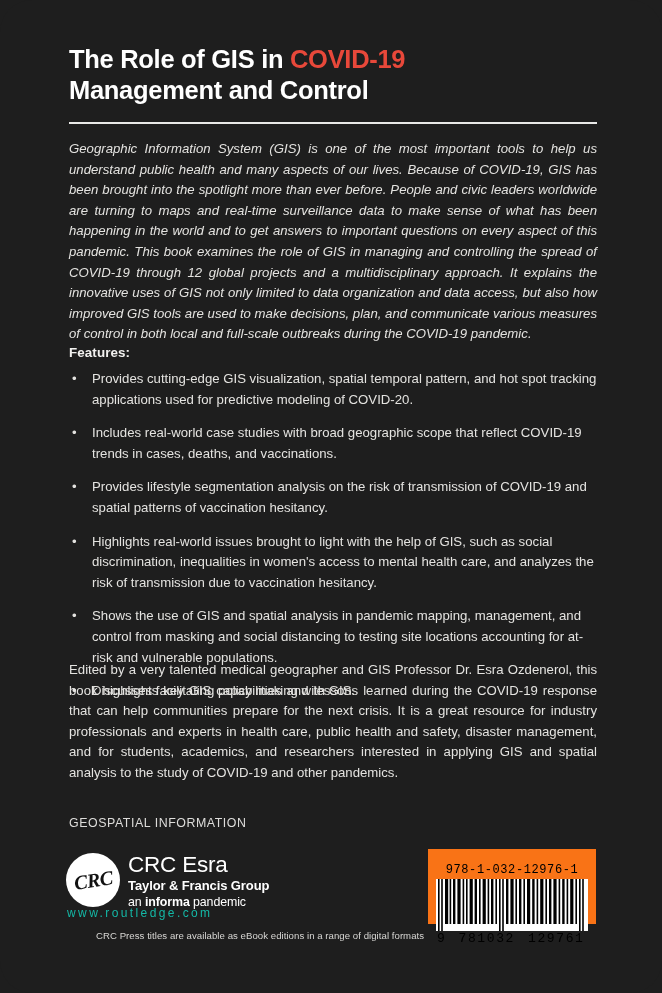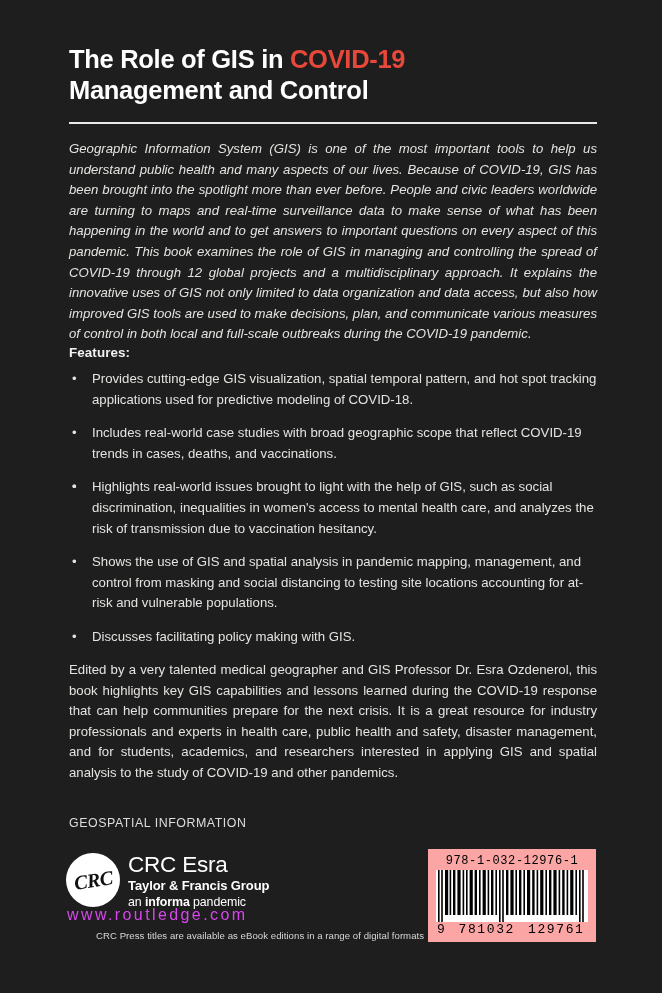--- a/index.html
+++ b/index.html
@@ -170,45 +170,45 @@
     color: #ffffff;
     line-height: 17px;
     letter-spacing: -0.1px;
   }
   .pub-informa b { font-weight: bold; }
 
   .pub-url {
     position: absolute;
     left: 67px;
     top: 906px;
-    font-size: 16px;
-    color: #d946ef;
+    font-size: 12px;
+    color: #14b8a6;
     letter-spacing: 2.4px;
   }
 
   .pub-note {
     position: absolute;
     left: 68px;
     top: 930px;
     font-size: 9.6px;
     color: #d8d7d4;
     letter-spacing: 0.05px;
     margin-left: 28px;
   }
 
   
   .barcode-box {
     position: absolute;
     left: 428px;
     top: 849px;
     width: 168px;
-    height: 93px;
-    background: #fca5a5;
+    height: 75px;
+    background: #f97316;
     box-sizing: border-box;
-    padding: 5px 8px 4px 8px;
+    padding: 14px 8px 4px 8px;
   }
   .barcode-isbn {
     text-align: center;
     font-family: "Liberation Mono", monospace;
     font-size: 12px;
     color: #000000;
     letter-spacing: 0.6px;
     line-height: 14px;
     height: 14px;
     white-space: nowrap;
@@ -247,23 +247,23 @@
     <div class="title-line">Management and Control</div>
   </div>
 
   <div class="rule"></div>
 
   <div class="body-text intro">Geographic Information System (GIS) is one of the most important tools to help us understand public health and many aspects of our lives. Because of COVID-19, GIS has been brought into the spotlight more than ever before. People and civic leaders worldwide are turning to maps and real-time surveillance data to make sense of what has been happening in the world and to get answers to important questions on every aspect of this pandemic. This book examines the role of GIS in managing and controlling the spread of COVID-19 through 12 global projects and a multidisciplinary approach. It explains the innovative uses of GIS not only limited to data organization and data access, but also how improved GIS tools are used to make decisions, plan, and communicate various measures of control in both local and full-scale outbreaks during the COVID-19 pandemic.</div>
 
   <div class="features-heading">Features:</div>
 
   <ul class="feature-list">
-    <li class="feature-item"><span class="feature-bullet">•</span><span>Provides cutting-edge GIS visualization, spatial temporal pattern, and hot spot tracking applications used for predictive modeling of COVID-18.</span></li>
+    <li class="feature-item"><span class="feature-bullet">•</span><span>Provides cutting-edge GIS visualization, spatial temporal pattern, and hot spot tracking applications used for predictive modeling of COVID-20.</span></li>
     <li class="feature-item"><span class="feature-bullet">•</span><span>Includes real-world case studies with broad geographic scope that reflect COVID-19 trends in cases, deaths, and vaccinations.</span></li>
-    <li class="feature-item"><span class="feature-bullet">•</span></li>
+    <li class="feature-item"><span class="feature-bullet">•</span><span>Provides lifestyle segmentation analysis on the risk of transmission of COVID-19 and spatial patterns of vaccination hesitancy.</span></li>
     <li class="feature-item"><span class="feature-bullet">•</span><span>Highlights real-world issues brought to light with the help of GIS, such as social discrimination, inequalities in women's access to mental health care, and analyzes the risk of transmission due to vaccination hesitancy.</span></li>
     <li class="feature-item"><span class="feature-bullet">•</span><span>Shows the use of GIS and spatial analysis in pandemic mapping, management, and control from masking and social distancing to testing site locations accounting for at-risk and vulnerable populations.</span></li>
     <li class="feature-item"><span class="feature-bullet">•</span><span>Discusses facilitating policy making with GIS.</span></li>
   </ul>
 
   <div class="body-text outro">Edited by a very talented medical geographer and GIS Professor Dr. Esra Ozdenerol, this book highlights key GIS capabilities and lessons learned during the COVID-19 response that can help communities prepare for the next crisis. It is a great resource for industry professionals and experts in health care, public health and safety, disaster management, and for students, academics, and researchers interested in applying GIS and spatial analysis to the study of COVID-19 and other pandemics.</div>
 
   <div class="series-name">GEOSPATIAL INFORMATION</div>
 
   <div class="publisher">

